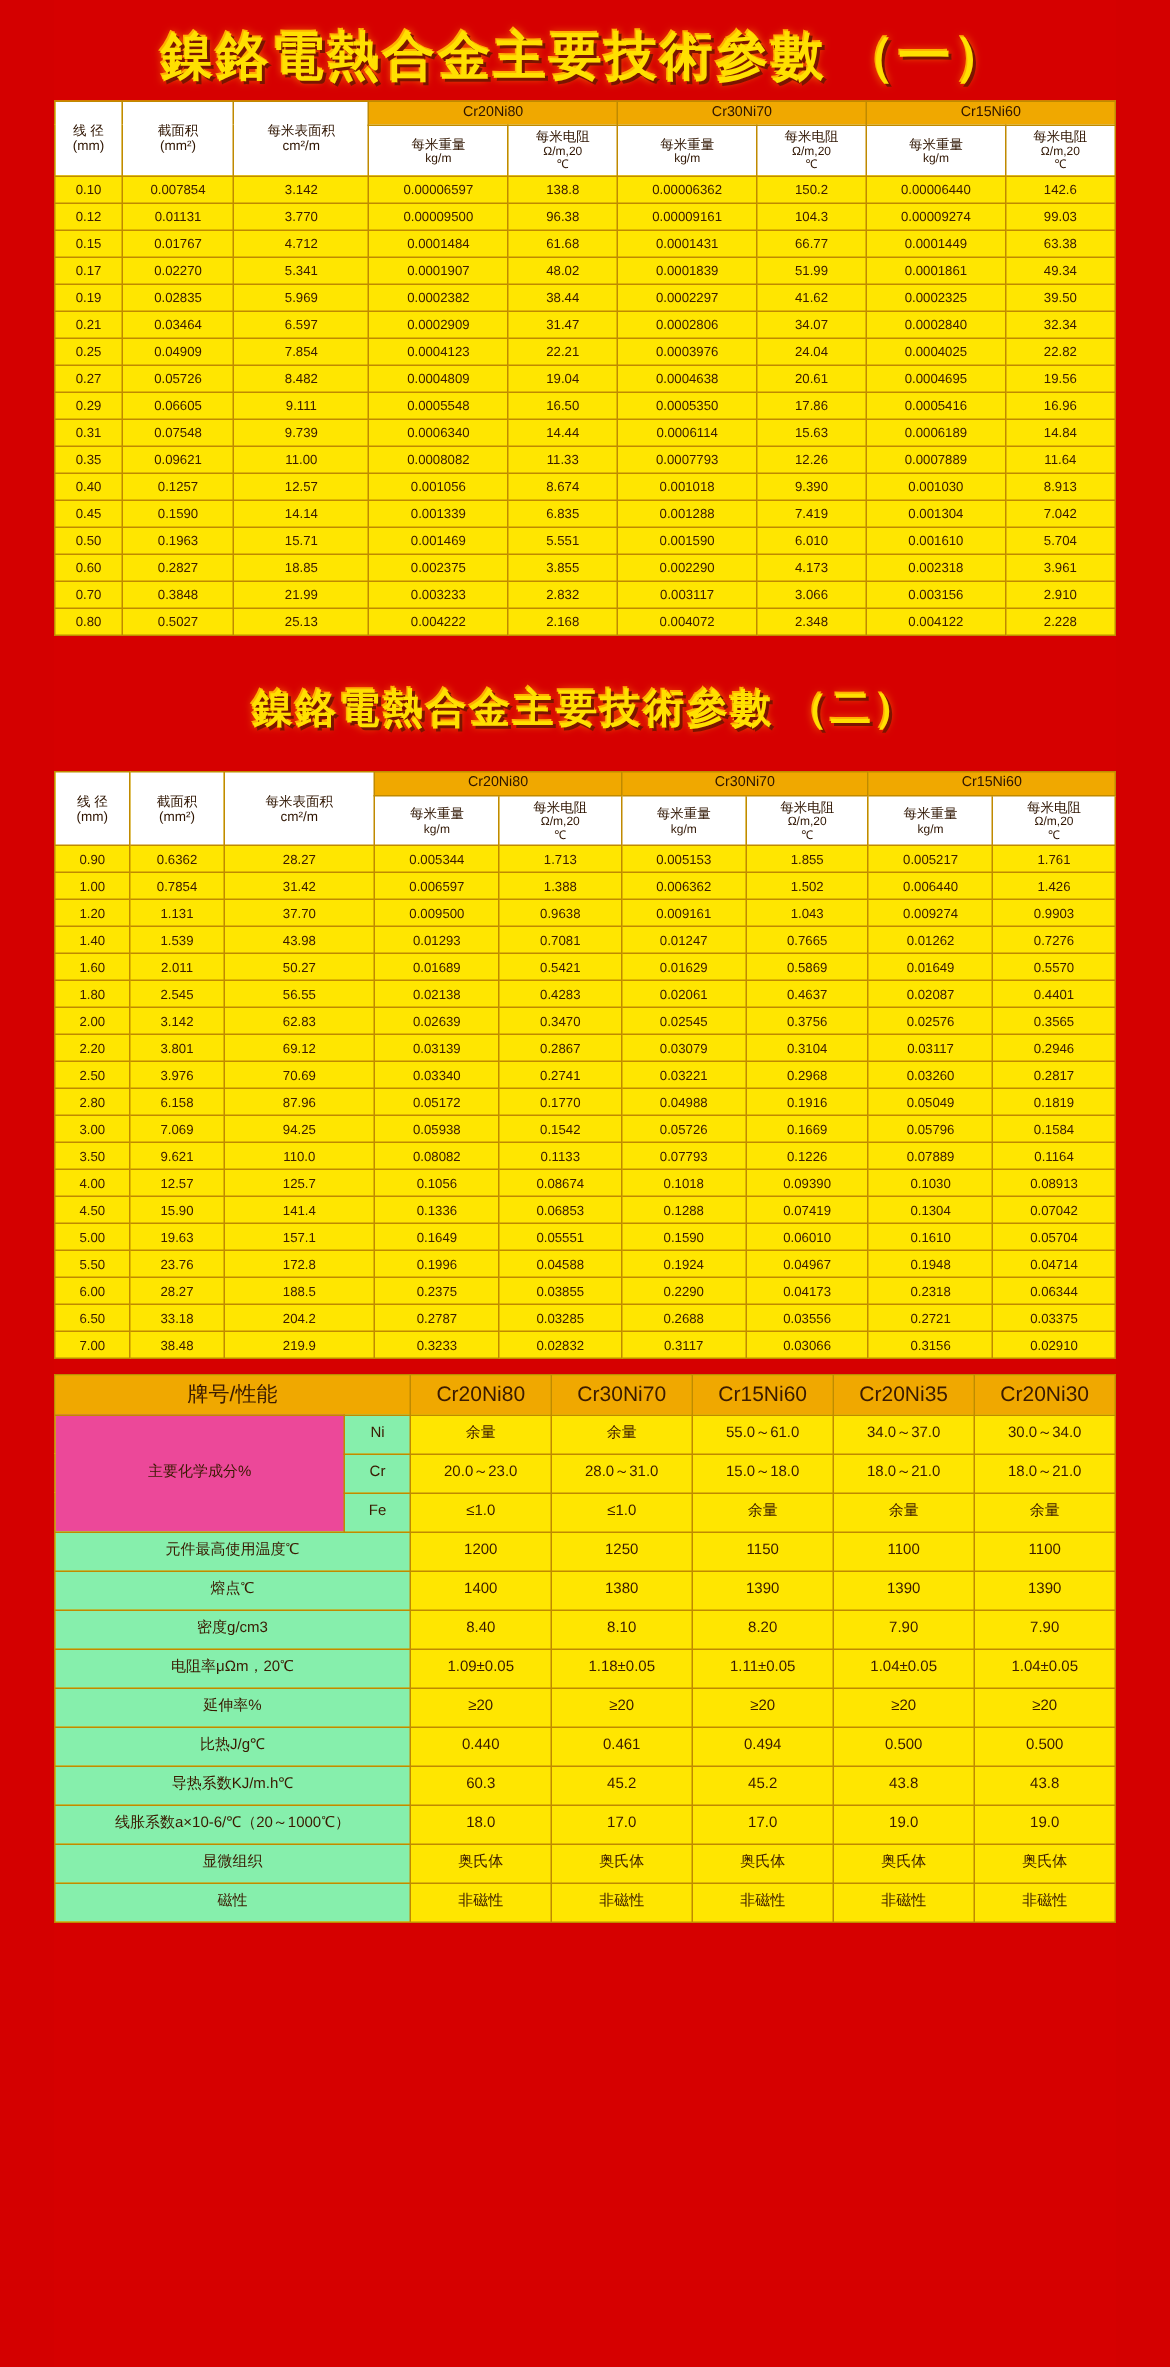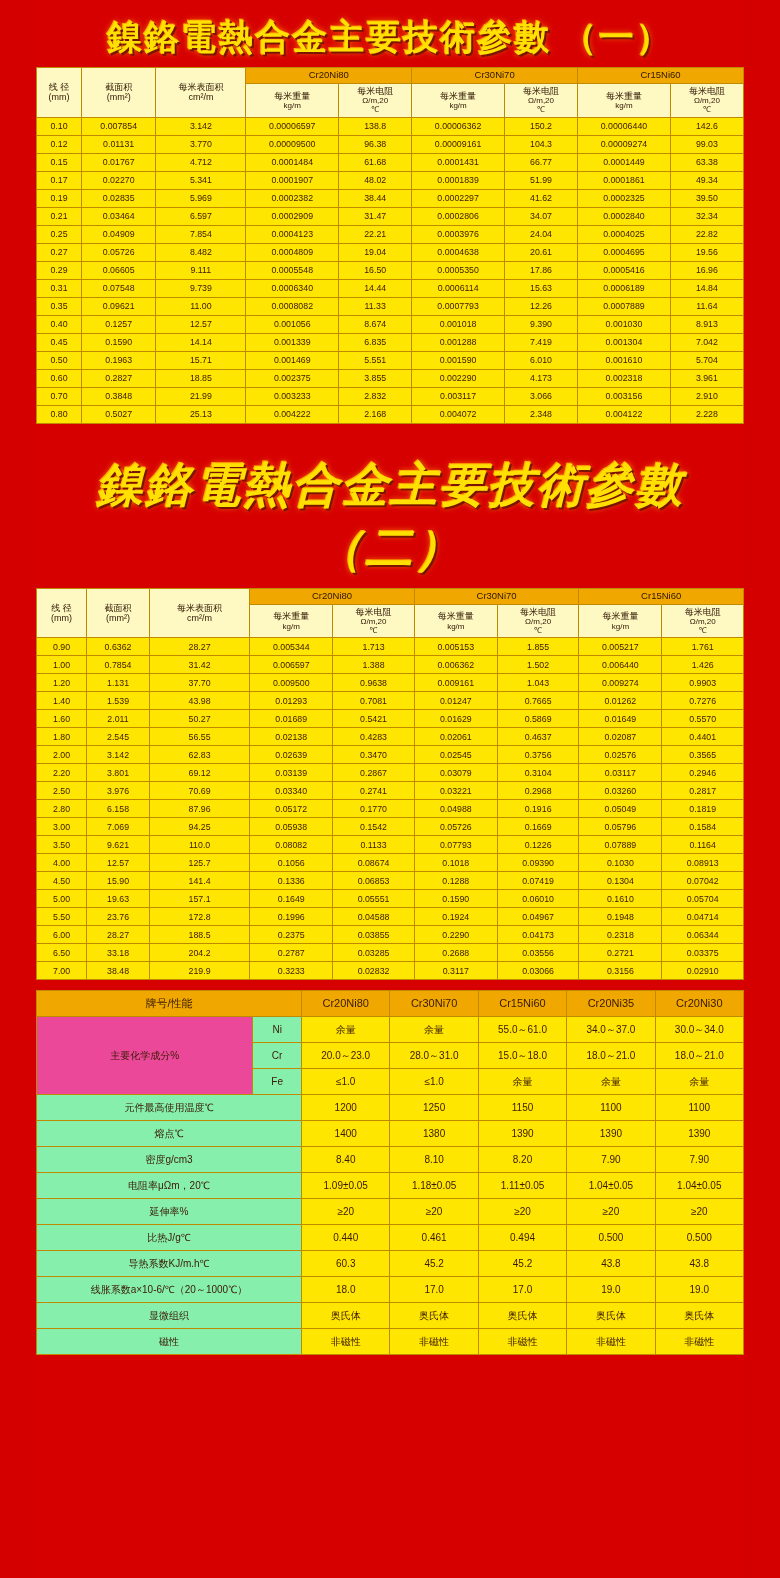--- a/index.html
+++ b/index.html
@@ -22,21 +22,21 @@
     font-family: "Liberation Serif", serif;
     font-weight: bold;
     color: #ffe000;
     letter-spacing: 2px;
     text-shadow:
       2px 2px 0 #7a1500,
       -1px -1px 0 #ffb000,
       0 0 6px #ff8c00;
   }
   .title-1 { font-size: 35px; padding-top: 14px; padding-bottom: 6px; }
-  .title-2 { font-size: 47px; padding-top: 16px; padding-bottom: 8px; font-style: italic; }
+  .title-2 { font-size: 27px; padding-top: 16px; padding-bottom: 24px; }
   .title-3 { font-size: 37px; padding-top: 18px; padding-bottom: 10px; }
 
   table {
     border-collapse: collapse;
     font-size: 9px;
     color: #3a1a00;
   }
   .tbl-wrap { display: flex; justify-content: center; }
 
   
@@ -45,21 +45,21 @@
     border: 1px solid #a06000;
     background: #ffe600;
   }
   .spec-table th, .spec-table td {
     border: 1px solid #c08a00;
     text-align: center;
     padding: 2px 1px;
     line-height: 1.15;
   }
   .spec-table thead th {
-    background: #fef9c3;
+    background: #ffffff;
     font-weight: normal;
     font-size: 9px;
     color: #2e1400;
   }
   .spec-table thead th.grp {
     background: #f0a800;
     font-size: 9.5px;
   }
   .spec-table tbody td {
     background: #ffe600;
@@ -80,21 +80,21 @@
     border: 1px solid #c08a00;
     text-align: center;
     padding: 4px 2px;
     font-size: 10px;
     line-height: 1.25;
     color: #3a1a00;
   }
   .phys-table thead th {
     background: #f0a800;
     font-weight: normal;
-    font-size: 11px;
+    font-size: 14px;
     height: 26px;
   }
   .phys-table tbody td { background: #ffe600; height: 26px; }
   .phys-table td.rowhead { background: #86efac; }
   .phys-table td.sidehead { background: #ec4899; }
   .spacer-1 { height: 14px; }
   .spacer-2 { height: 10px; }
 </style>
 </head>
 <body>

